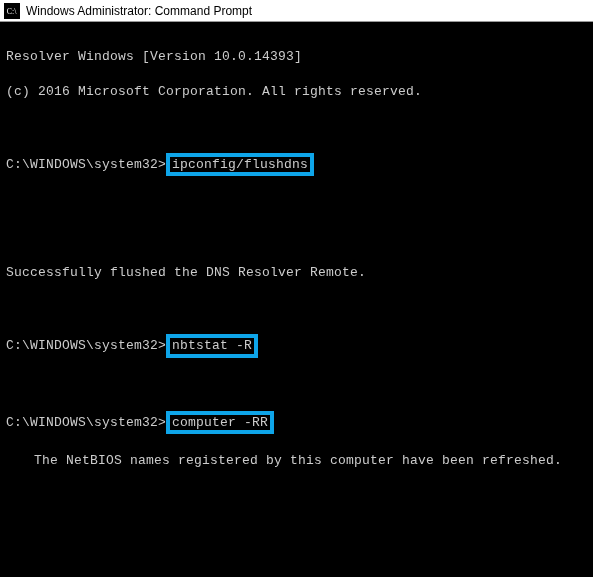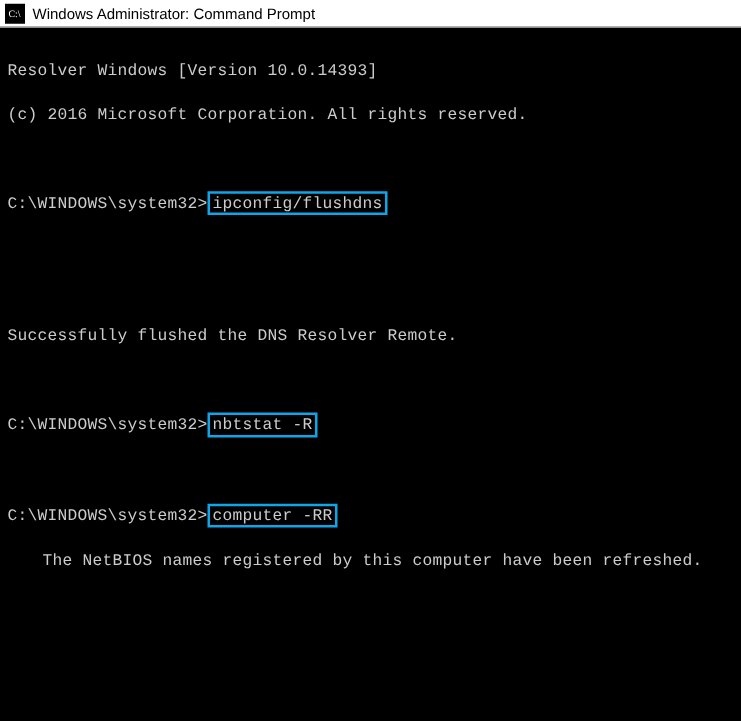--- a/index.html
+++ b/index.html
@@ -35,21 +35,21 @@
     .titlebar-icon svg { width: 14px; height: 14px; }
     .terminal {
       padding: 8px 6px;
       line-height: 1.35;
       white-space: pre;
       letter-spacing: 0.2px;
     }
     .line { display: block; }
     .prompt-line { display: flex; align-items: center; }
     .highlight {
-      border: 2px solid #0ea5e9;
+      border: 4px solid #0ea5e9;
       padding: 0 2px;
       display: inline-block;
       line-height: 1.2;
     }
     .indent { padding-left: 28px; }
   </style>
 </head>
 <body>
 
 <div class="titlebar">

